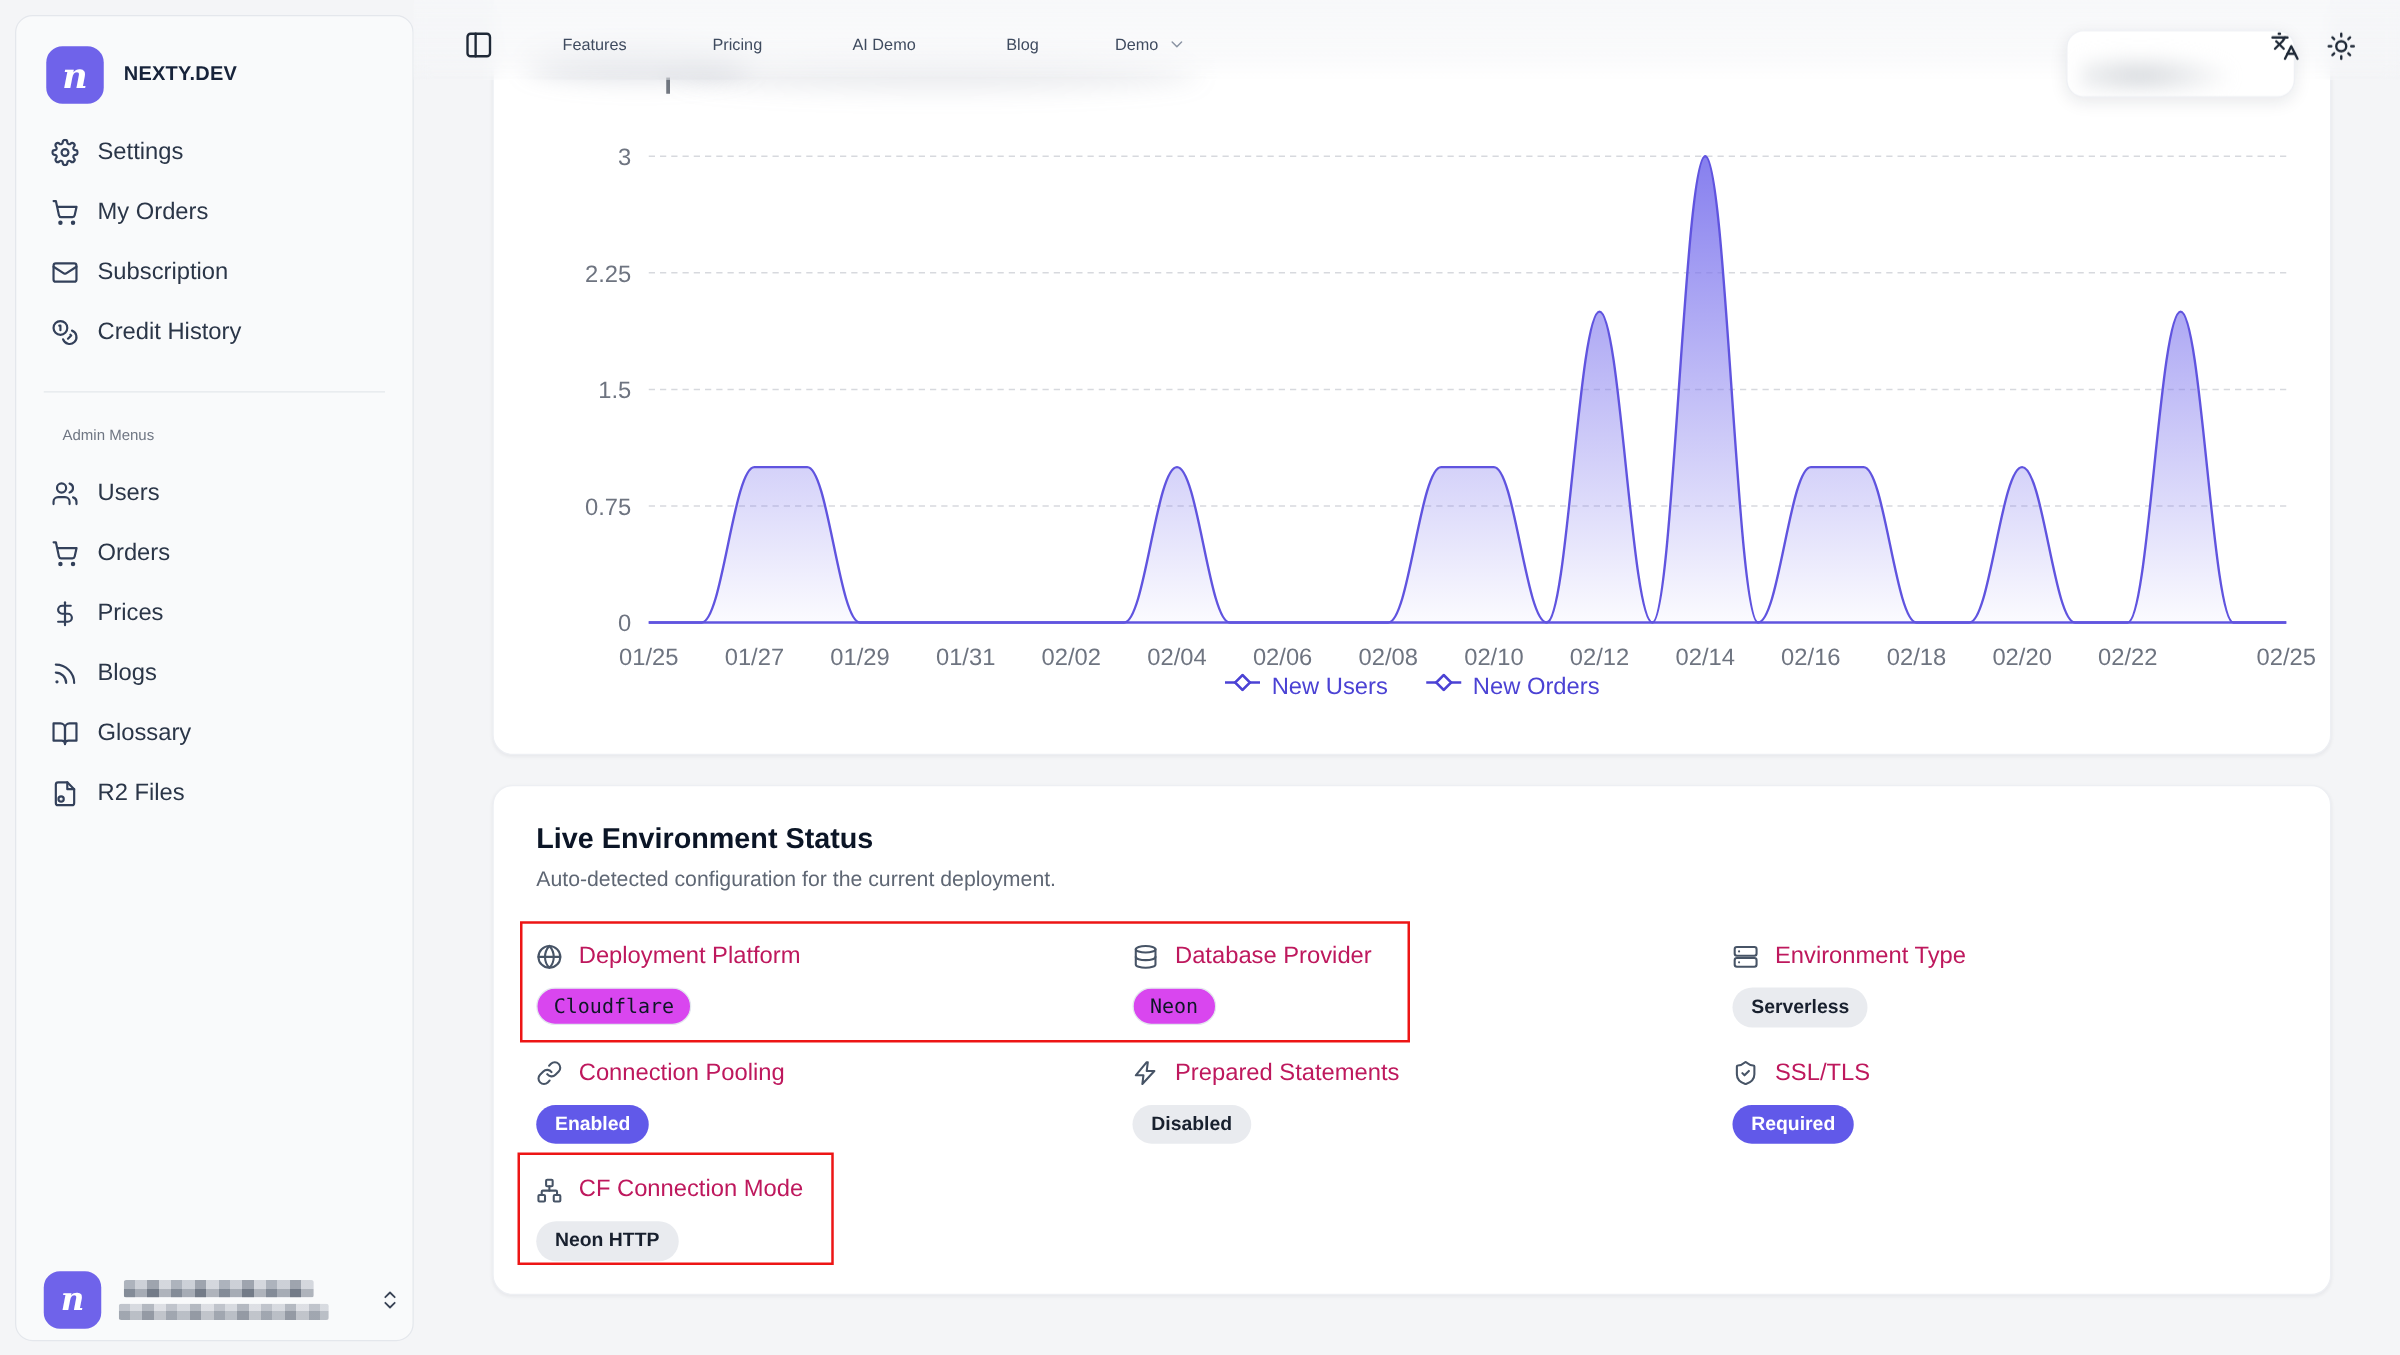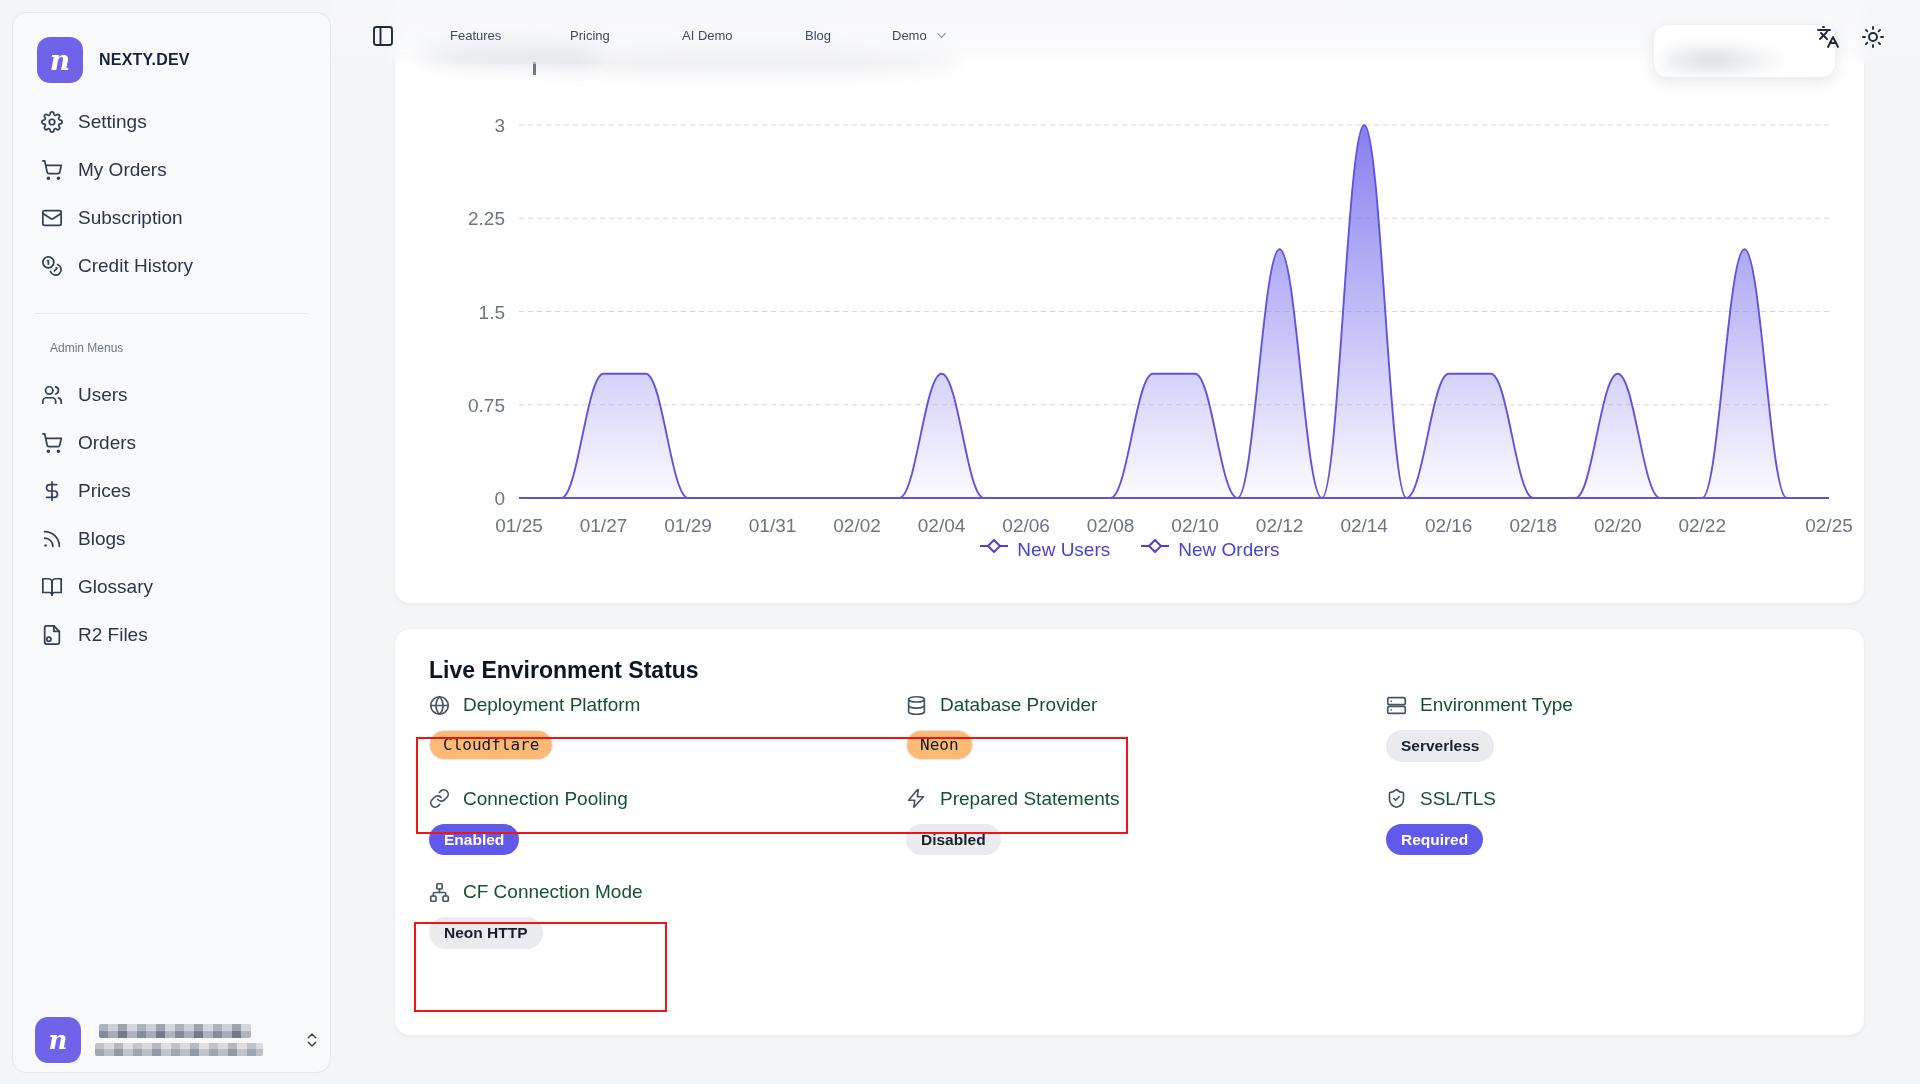--- a/index.html
+++ b/index.html
@@ -54,25 +54,25 @@
   
   #chart-svg{position:absolute;left:6px;top:90px;}
   .legend-row{position:absolute;left:0;right:0;top:578px;display:flex;justify-content:center;gap:30px;z-index:11;}
   .legend-item{display:flex;align-items:flex-start;gap:8px;font-size:19px;color:#4b42d4;}
 
   
   .status-title{font-size:23px;font-weight:700;color:#0b1526;margin:0 0 10px 0;}
   .status-sub{font-size:17px;color:#5f6774;margin:0 0 40px 0;}
   .status-grid{display:grid;grid-template-columns:477px 480px 1fr;row-gap:26px;}
   .status-cell{display:flex;flex-direction:column;align-items:flex-start;}
-  .status-label{display:flex;align-items:center;gap:13px;font-size:19px;color:#14532d;}
+  .status-label{display:flex;align-items:center;gap:13px;font-size:19px;color:#be185d;}
   .status-label .ic{width:21px;height:21px;color:#475466;display:flex;}
   .badge{display:inline-flex;align-items:center;border-radius:999px;line-height:1;margin-top:14px;}
   .badge.outline-mono{font-family:"DejaVu Sans Mono","Liberation Mono",monospace;font-size:16px;
-      color:#0e1726;background:#fdba74;border:1px solid #e3e7ee;padding:6px 13px;}
+      color:#0e1726;background:#d946ef;border:1px solid #e3e7ee;padding:6px 13px;}
   .badge.solid{background:#6159e9;color:#fff;font-weight:600;font-size:15.5px;padding:8px 15px;}
   .badge.secondary{background:#e9ebef;color:#18202e;font-weight:600;font-size:15.5px;padding:8px 15px;}
 
   .anno{border:2.5px solid #ed1515;z-index:50;pointer-events:none;}
   .artifact{left:533px;top:62px;width:3px;height:13px;background:#2a3240;opacity:.65;z-index:22;}
   .ic svg{width:100%;height:100%;}
 </style>
 </head>
 <body>
 
@@ -319,20 +319,21 @@
             <line x1="1" y1="7" x2="29" y2="7" stroke="#4b42d4" stroke-width="2"></line>
             <path d="M15 1 L21 7 L15 13 L9 7 Z" fill="#fff" stroke="#4b42d4" stroke-width="2"></path>
           </svg>
           <span>New Orders</span>
         </span>
       </div>
   </section>
 
   <section class="abs card status-card">
     <h2 class="status-title">Live Environment Status</h2>
+    <p class="status-sub">Auto-detected configuration for the current deployment.</p>
     <div class="status-grid" id="status-grid">
         <div class="status-cell">
           <div class="status-label">
             <span class="ic">
               <svg viewBox="0 0 24 24" fill="none" stroke="currentColor" stroke-width="1.9" stroke-linecap="round" stroke-linejoin="round">
                 <circle cx="12" cy="12" r="10"></circle>
                 <path d="M12 2a14.5 14.5 0 0 0 0 20 14.5 14.5 0 0 0 0-20"></path>
                 <path d="M2 12h20"></path>
               </svg>
             </span>

